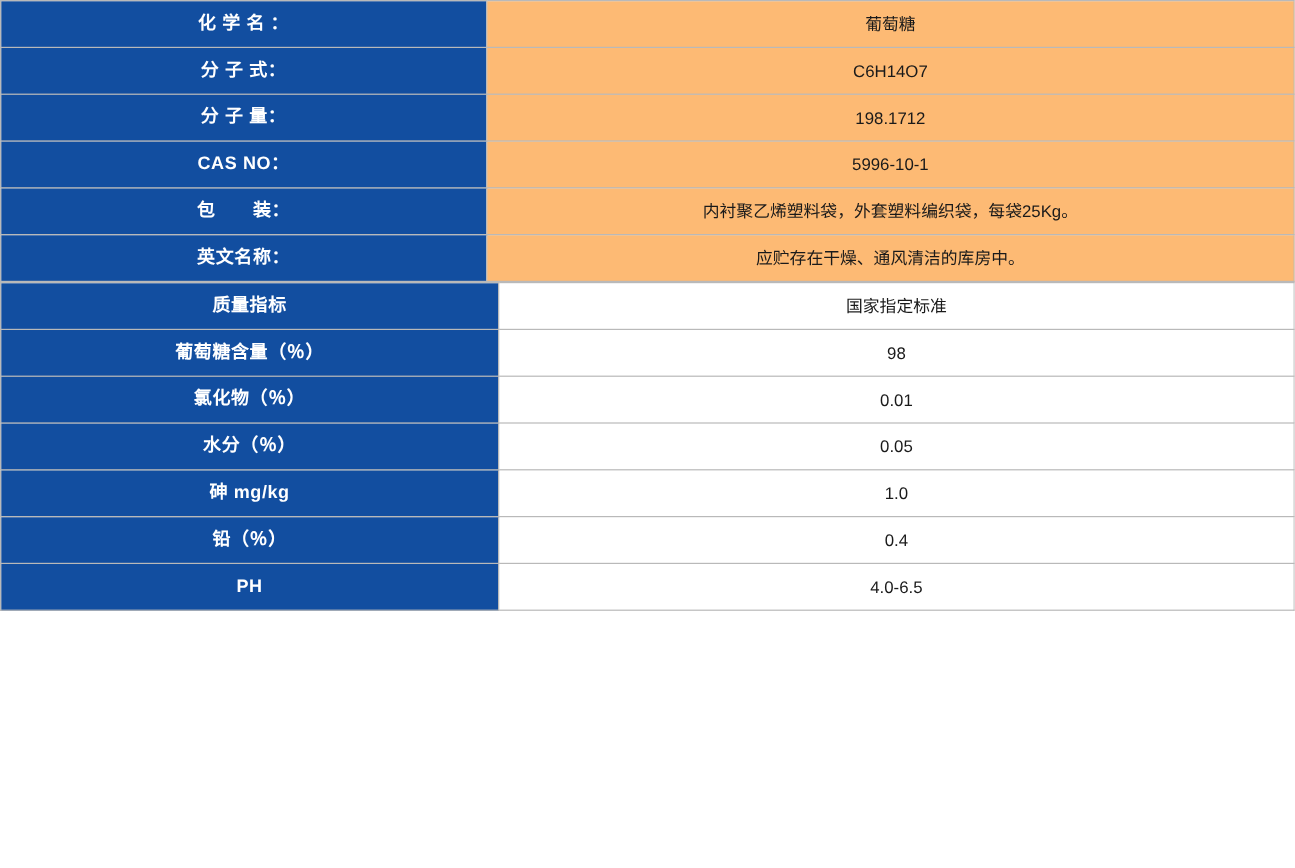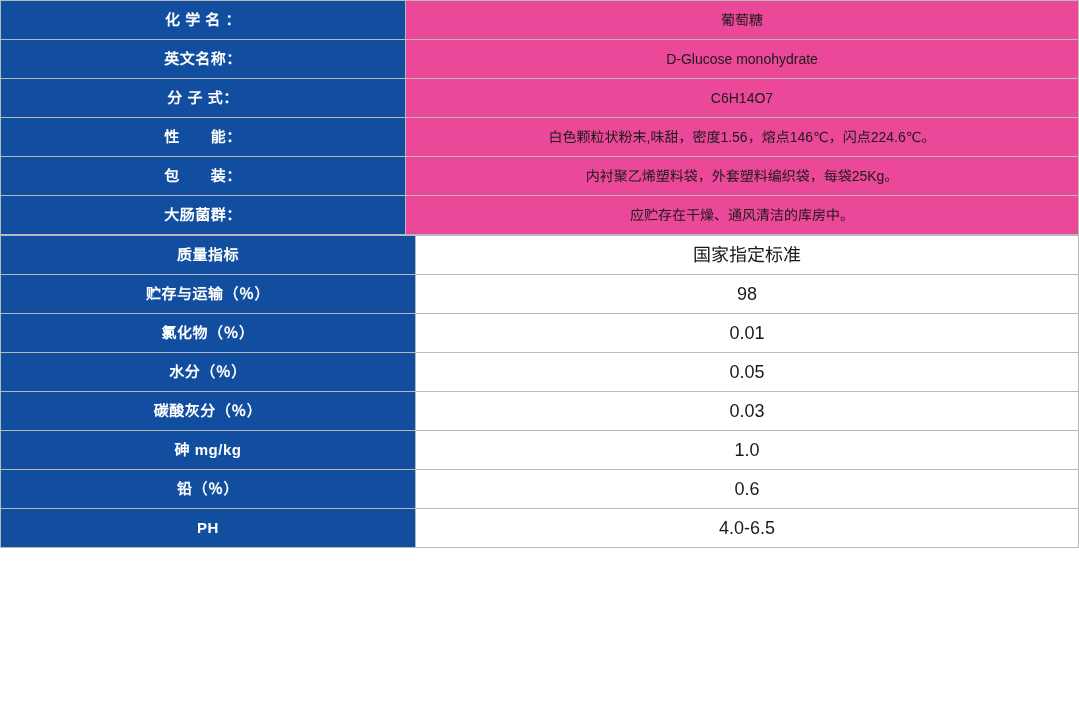--- a/index.html
+++ b/index.html
@@ -33,41 +33,41 @@
     width: 404px;
     background: #124ea0;
     color: #ffffff;
     font-weight: bold;
     font-size: 15px;
     text-align: center;
     height: 38px;
     letter-spacing: 0.5px;
   }
   .val-a {
-    background: #ec4899;
+    background: #fdba74;
     color: #1a1a1a;
     font-size: 14px;
     text-align: center;
     height: 38px;
   }
   
   .lbl-b {
     width: 414px;
     background: #124ea0;
     color: #ffffff;
     font-weight: bold;
     font-size: 15px;
     text-align: center;
     height: 38px;
     letter-spacing: 0.5px;
   }
   .val-b {
     background: #ffffff;
     color: #1a1a1a;
-    font-size: 18px;
+    font-size: 14px;
     text-align: center;
     height: 38px;
   }
   .cell-inner {
     display: block;
     width: 100%;
     line-height: 38px;
     white-space: nowrap;
     overflow: hidden;
     text-overflow: ellipsis;
@@ -83,74 +83,74 @@
       <tr>
         <td class="lbl-a">
             <span class="cell-inner">化 学 名 ：</span>
           </td>
         <td class="val-a">
             <span class="cell-inner">葡萄糖</span>
           </td>
       </tr>
       <tr>
         <td class="lbl-a">
-            <span class="cell-inner">英文名称：</span>
-          </td>
-        <td class="val-a">
-            <span class="cell-inner">D-Glucose monohydrate</span>
-          </td>
-      </tr>
-      <tr>
-        <td class="lbl-a">
             <span class="cell-inner">分 子 式：</span>
           </td>
         <td class="val-a">
             <span class="cell-inner">C6H14O7</span>
           </td>
       </tr>
       <tr>
         <td class="lbl-a">
-            <span class="cell-inner">性　　能：</span>
+            <span class="cell-inner">分 子 量：</span>
           </td>
         <td class="val-a">
-            <span class="cell-inner">白色颗粒状粉末,味甜，密度1.56，熔点146℃，闪点224.6℃。</span>
+            <span class="cell-inner">198.1712</span>
+          </td>
+      </tr>
+      <tr>
+        <td class="lbl-a">
+            <span class="cell-inner">CAS NO：</span>
+          </td>
+        <td class="val-a">
+            <span class="cell-inner">5996-10-1</span>
           </td>
       </tr>
       <tr>
         <td class="lbl-a">
             <span class="cell-inner">包　　装：</span>
           </td>
         <td class="val-a">
             <span class="cell-inner">内衬聚乙烯塑料袋，外套塑料编织袋，每袋25Kg。</span>
           </td>
       </tr>
       <tr>
         <td class="lbl-a">
-            <span class="cell-inner">大肠菌群：</span>
+            <span class="cell-inner">英文名称：</span>
           </td>
         <td class="val-a">
             <span class="cell-inner">应贮存在干燥、通风清洁的库房中。</span>
           </td>
       </tr>
     </tbody>
   </table>
 
   <table class="spec">
     <tbody>
       <tr>
         <td class="lbl-b">
             <span class="cell-inner">质量指标</span>
           </td>
         <td class="val-b">
             <span class="cell-inner">国家指定标准</span>
           </td>
       </tr>
       <tr>
         <td class="lbl-b">
-            <span class="cell-inner">贮存与运输（％）</span>
+            <span class="cell-inner">葡萄糖含量（％）</span>
           </td>
         <td class="val-b">
             <span class="cell-inner">98</span>
           </td>
       </tr>
       <tr>
         <td class="lbl-b">
             <span class="cell-inner">氯化物（％）</span>
           </td>
         <td class="val-b">
@@ -160,40 +160,32 @@
       <tr>
         <td class="lbl-b">
             <span class="cell-inner">水分（％）</span>
           </td>
         <td class="val-b">
             <span class="cell-inner">0.05</span>
           </td>
       </tr>
       <tr>
         <td class="lbl-b">
-            <span class="cell-inner">碳酸灰分（％）</span>
-          </td>
-        <td class="val-b">
-            <span class="cell-inner">0.03</span>
-          </td>
-      </tr>
-      <tr>
-        <td class="lbl-b">
             <span class="cell-inner">砷 mg/kg</span>
           </td>
         <td class="val-b">
             <span class="cell-inner">1.0</span>
           </td>
       </tr>
       <tr>
         <td class="lbl-b">
             <span class="cell-inner">铅（％）</span>
           </td>
         <td class="val-b">
-            <span class="cell-inner">0.6</span>
+            <span class="cell-inner">0.4</span>
           </td>
       </tr>
       <tr>
         <td class="lbl-b">
             <span class="cell-inner">PH</span>
           </td>
         <td class="val-b">
             <span class="cell-inner">4.0-6.5</span>
           </td>
       </tr>

